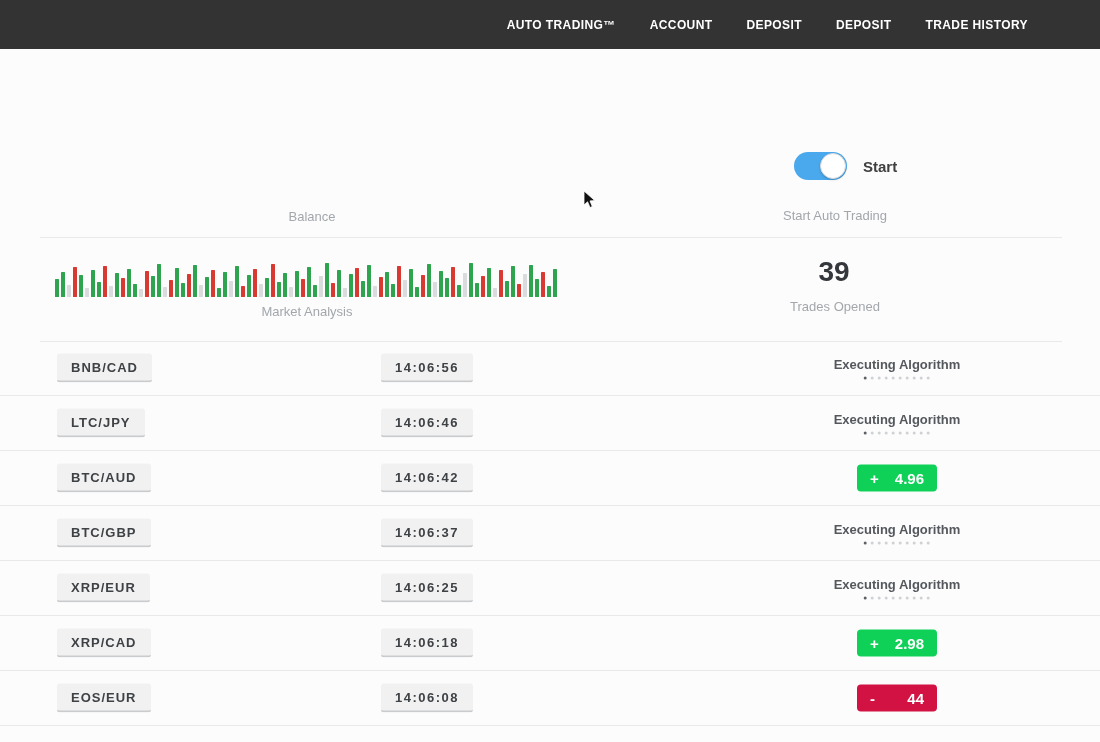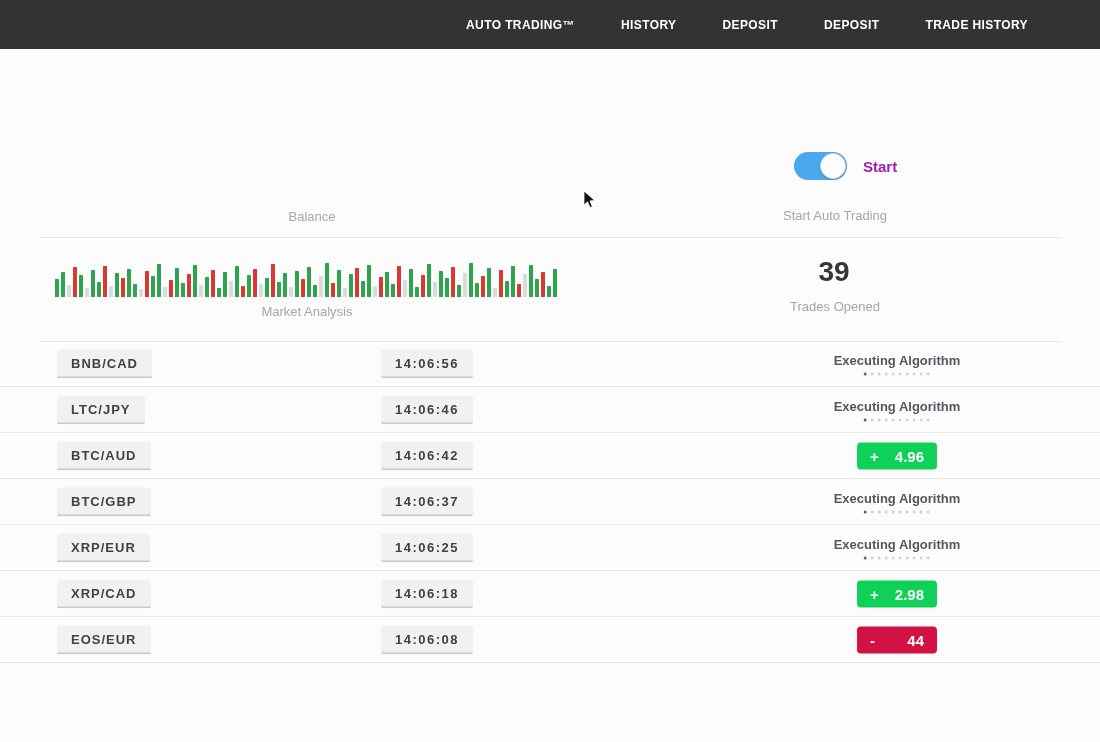--- a/index.html
+++ b/index.html
@@ -6,21 +6,21 @@
   html,body { background:#e9e9e9; }
   .canvas {
     position:relative; width:1100px; height:742px; margin:0 auto;
     background:#fcfcfd; overflow:hidden;
     font-family:"Liberation Sans","DejaVu Sans",sans-serif;
   }
   
   .nav {
     position:absolute; left:0; top:0; width:1100px; height:49px;
     background:#333333; display:flex; align-items:center;
-    justify-content:flex-end; gap:46px; padding-right:72px;
+    justify-content:flex-end; gap:34px; padding-right:72px;
   }
   .nav-item {
     color:#ffffff; font-size:12px; font-weight:bold; letter-spacing:.4px;
     cursor:pointer; white-space:nowrap;
   }
   
   .banner {
     position:absolute; left:0; top:49px; width:1100px; height:70px;
     background:#05d053; color:#ffffff; text-align:center;
   }
@@ -40,33 +40,33 @@
     position:absolute; left:794px; top:152px; display:flex; align-items:center; gap:16px;
     cursor:pointer;
   }
   .toggle {
     width:53px; height:28px; border-radius:14px; background:#4aa8ec; position:relative;
   }
   .toggle-knob {
     position:absolute; right:1px; top:1px; width:26px; height:26px; border-radius:50%;
     background:#ffffff; border:1px solid #d5d7d9; box-shadow:0 1px 2px rgba(0,0,0,.18);
   }
-  .toggle-label { font-size:15px; font-weight:bold; color:#a21caf; }
+  .toggle-label { font-size:15px; font-weight:bold; color:#404040; }
   
   .sep { position:absolute; left:40px; width:1022px; height:1px; background:#e7e9eb; }
   .sep1 { top:237px; } .sep2 { top:341px; }
   
   .bars {
     position:absolute; left:55px; top:263px; width:506px; height:34px;
     display:flex; align-items:flex-end; gap:2px;
   }
   .bars .bar { width:4px; border-radius:.5px; }
   
   .rows { position:absolute; left:0; top:341px; width:1100px; }
-  .trade-row { position:relative; width:1100px; height:46px; border-bottom:1px solid #e7e9eb; }
+  .trade-row { position:relative; width:1100px; height:55px; border-bottom:1px solid #e7e9eb; }
   .chip {
     position:absolute; top:50%; transform:translateY(-50%);
     background:#f1f1f2; border-bottom:2px solid #c9cbcd; border-radius:3px;
     font-size:13px; font-weight:bold; color:#3e4245; letter-spacing:1px;
     padding:6px 14px; white-space:nowrap;
   }
   .chip-pair { left:57px; }
   .chip-time { left:427px; transform:translate(-50%,-50%); letter-spacing:1.5px; }
   .status { position:absolute; left:897px; top:50%; transform:translate(-50%,-50%); text-align:center; }
   .status-exec-label { font-size:13px; font-weight:bold; color:#54585c; white-space:nowrap; }
@@ -83,21 +83,21 @@
   
   .cursor { position:absolute; left:583px; top:190px; pointer-events:none; }
 </style>
 </head>
 <body>
 
 <div class="canvas">
 
   <div class="nav" id="nav">
       <div class="nav-item">AUTO TRADING™</div>
-      <div class="nav-item">HISTORY</div>
+      <div class="nav-item">ACCOUNT</div>
       <div class="nav-item">DEPOSIT</div>
       <div class="nav-item">DEPOSIT</div>
       <div class="nav-item">TRADE HISTORY</div>
     </div>
 
 
   <div class="stat-label balance-label">Balance</div>
 
   <div class="toggle-wrap">
     <div class="toggle">

